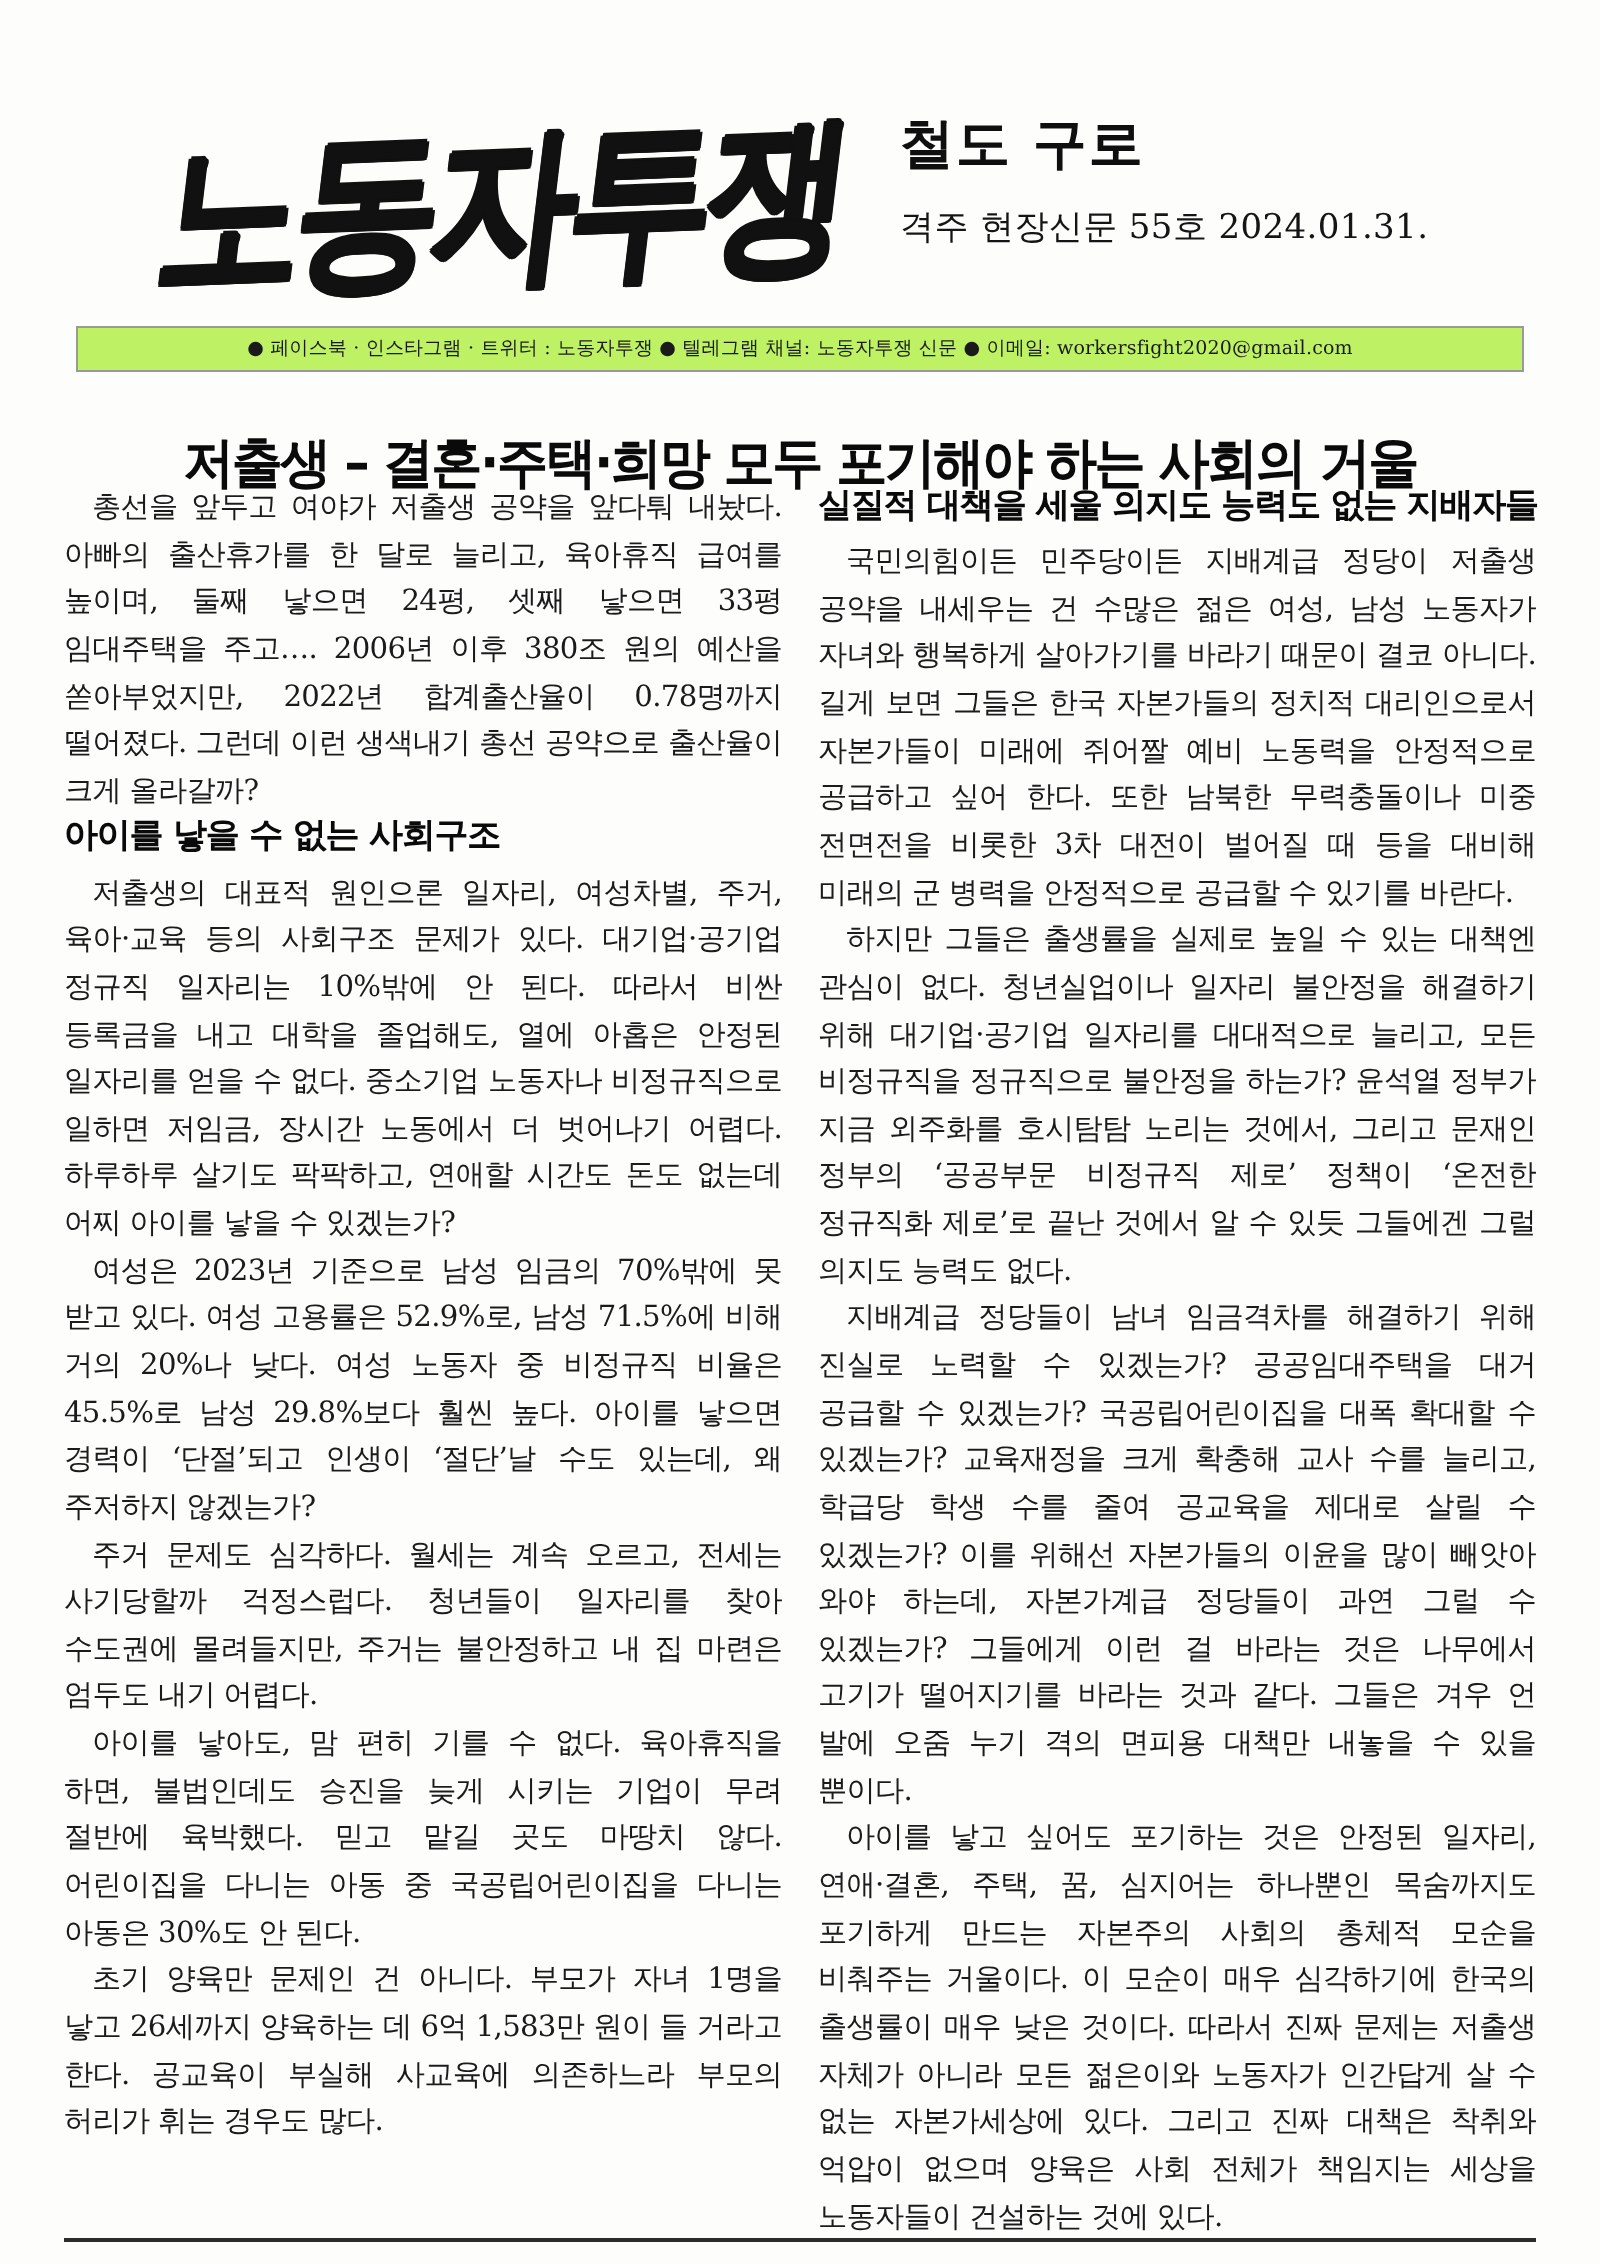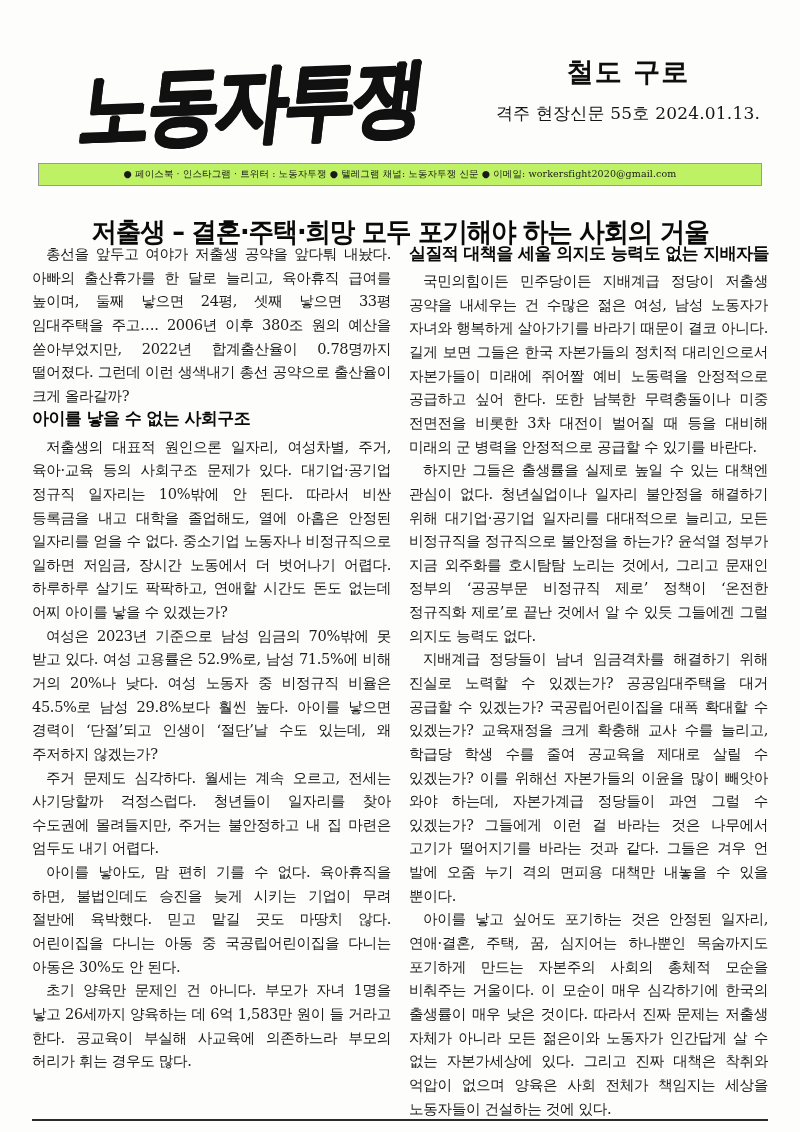--- a/index.html
+++ b/index.html
@@ -48,24 +48,23 @@
     white-space: nowrap;
     transform: skewX(-9deg) rotate(-2.2deg) scaleY(1.18);
     transform-origin: center center;
     text-shadow:
       1.2px 0 0 #111, -1.2px 0 0 #111,
       0 1.1px 0 #111, 0 -1.1px 0 #111,
       1px 1px 0 #111, -1px 1px 0 #111;
   }
   .masthead-right {
     position: absolute;
-    left: 463px;
+    left: 450px;
     top: 10px;
     width: 330px;
-    text-align: center;
   }
   .edition-place {
     font-family: "DejaVu Serif", serif;
     font-weight: 700;
     font-size: 27px;
     letter-spacing: 1px;
     color: #0f0f0f;
     margin: 0 0 12px 0;
     white-space: nowrap;
   }
@@ -168,21 +167,21 @@
 <body>
 
 <div class="page">
 
   <div class="masthead">
     <div class="masthead-title">
       <span class="brush">노동자투쟁</span>
     </div>
     <div class="masthead-right">
       <p class="edition-place">철도 구로</p>
-      <p class="edition-meta">격주 현장신문 55호 2024.01.13.</p>
+      <p class="edition-meta">격주 현장신문 55호 2024.01.31.</p>
     </div>
   </div>
 
   <div class="contact-bar">
     <span class="contact-text">● 페이스북 · 인스타그램 · 트위터 : 노동자투쟁  ● 텔레그램 채널: 노동자투쟁 신문  ● 이메일: workersfight2020@gmail.com</span>
   </div>
 
   <h1 class="headline">저출생 – 결혼·주택·희망 모두 포기해야 하는 사회의 거울</h1>
 
   <div class="columns">

